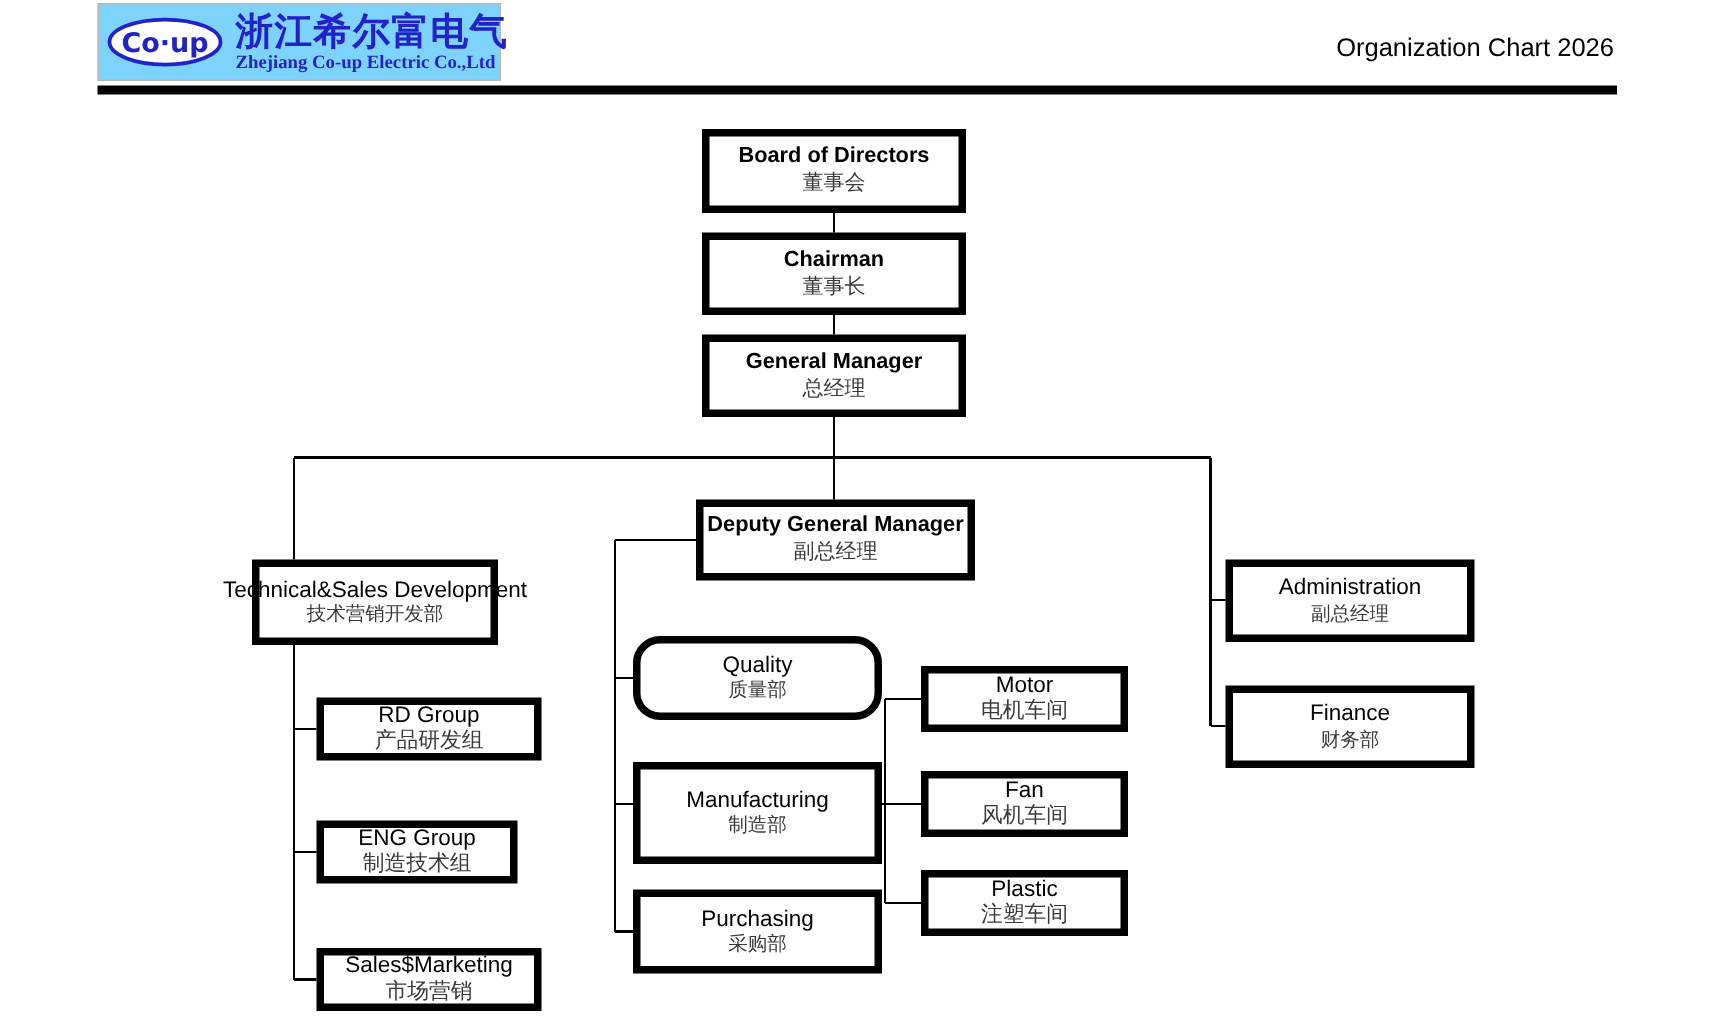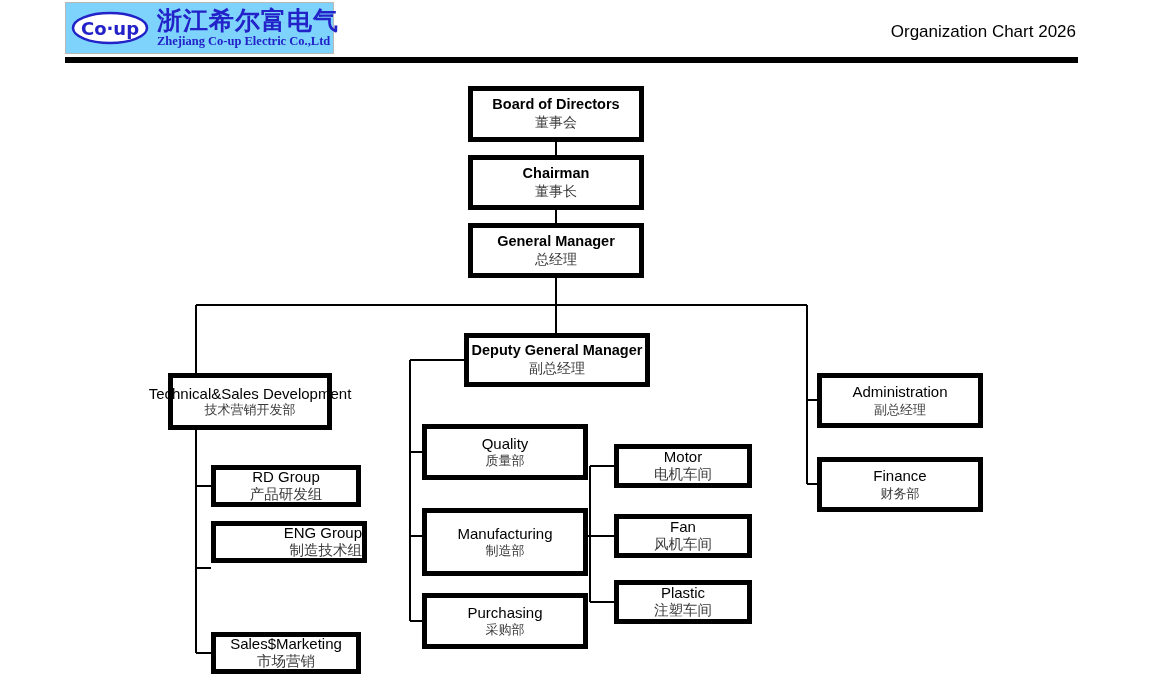--- a/index.html
+++ b/index.html
@@ -208,31 +208,31 @@
   <div class="node dept two-line-en" style="left:168px; top:373px; width:164px; height:57px;">
     <div class="en">Technical&amp;Sales Development</div>
     <div class="cn">技术营销开发部</div>
   </div>
 
   <div class="node grp" style="left:211px; top:465px; width:150px; height:42px;">
     <div class="en">RD Group</div>
     <div class="cn">产品研发组</div>
   </div>
 
-  <div class="node grp" style="left:211px; top:521px; width:156px; height:42px;align-items:flex-end;">
+  <div class="node grp" style="left:211px; top:547px; width:134px; height:42px;">
     <div class="en">ENG Group</div>
     <div class="cn">制造技术组</div>
   </div>
 
   <div class="node grp" style="left:211px; top:632px; width:150px; height:42px;">
     <div class="en">Sales$Marketing</div>
     <div class="cn">市场营销</div>
   </div>
 
-  <div class="node dept" style="left:422px; top:424px; width:166px; height:56px;">
+  <div class="node dept" style="left:422px; top:424px; width:166px; height:56px;border-radius:18px;">
     <div class="en">Quality</div>
     <div class="cn">质量部</div>
   </div>
 
   <div class="node dept" style="left:422px; top:508px; width:166px; height:68px;">
     <div class="en">Manufacturing</div>
     <div class="cn">制造部</div>
   </div>
 
   <div class="node grp" style="left:614px; top:444px; width:138px; height:44px;">

